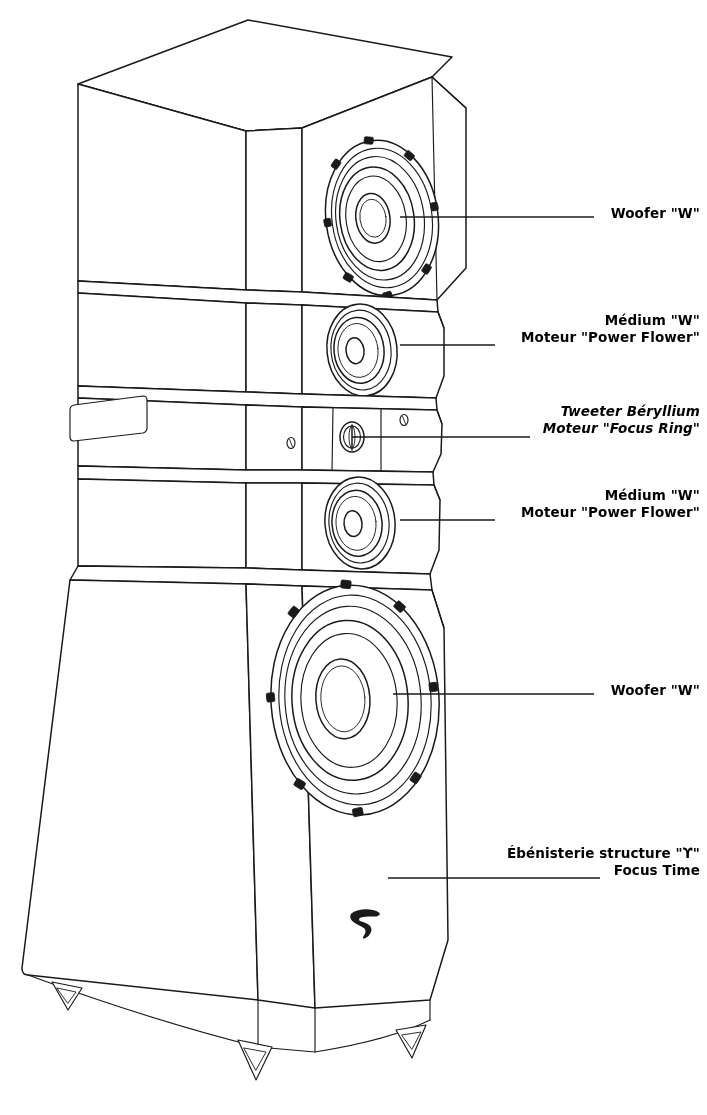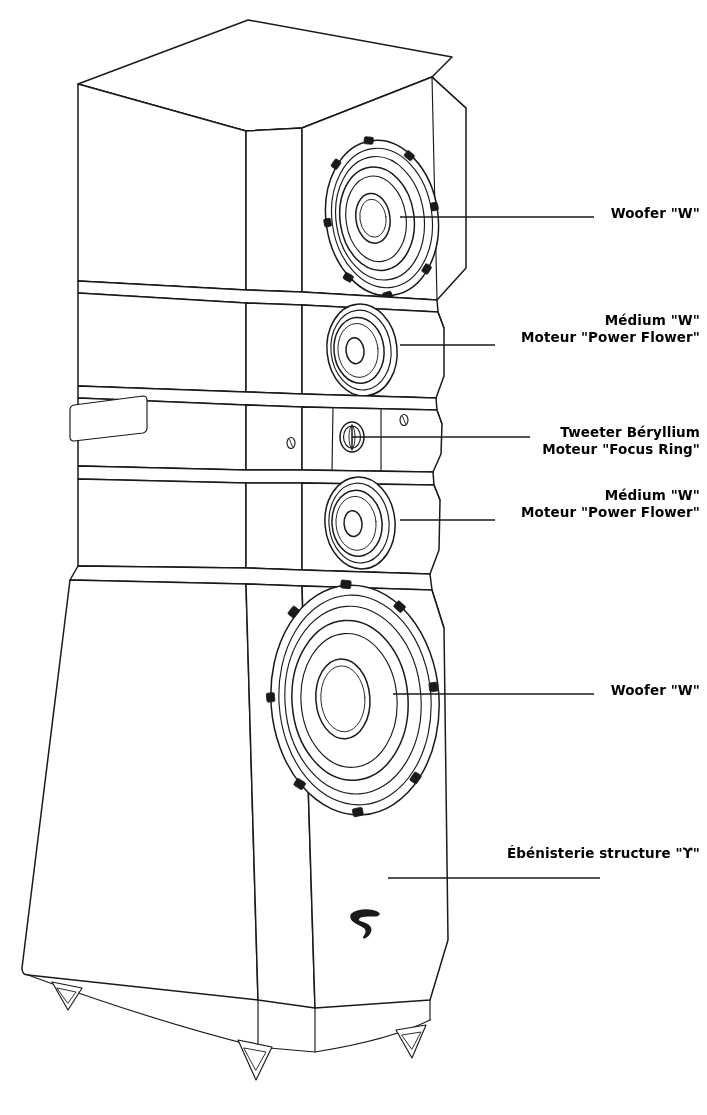--- a/index.html
+++ b/index.html
@@ -222,31 +222,32 @@
 
   <div class="callout-label" style="top:205px;">
     <span>Woofer "W"</span>
   </div>
 
   <div class="callout-label" style="top:312px;">
     <span>Médium "W"</span>
     <span class="line2">Moteur "Power Flower"</span>
   </div>
 
-  <div class="callout-label" style="top:424px;">
+  <div class="callout-label" style="top:403px;font-style:italic;">
     <span>Tweeter Béryllium</span>
     <span class="line2">Moteur "Focus Ring"</span>
   </div>
 
   <div class="callout-label" style="top:487px;">
     <span>Médium "W"</span>
     <span class="line2">Moteur "Power Flower"</span>
   </div>
 
   <div class="callout-label" style="top:682px;">
     <span>Woofer "W"</span>
   </div>
 
   <div class="callout-label" style="top:845px;">
     <span>Ébénisterie structure "ϒ"</span>
+    <span class="line2">Focus Time</span>
   </div>
 
 </div>
 
 </body></html>

